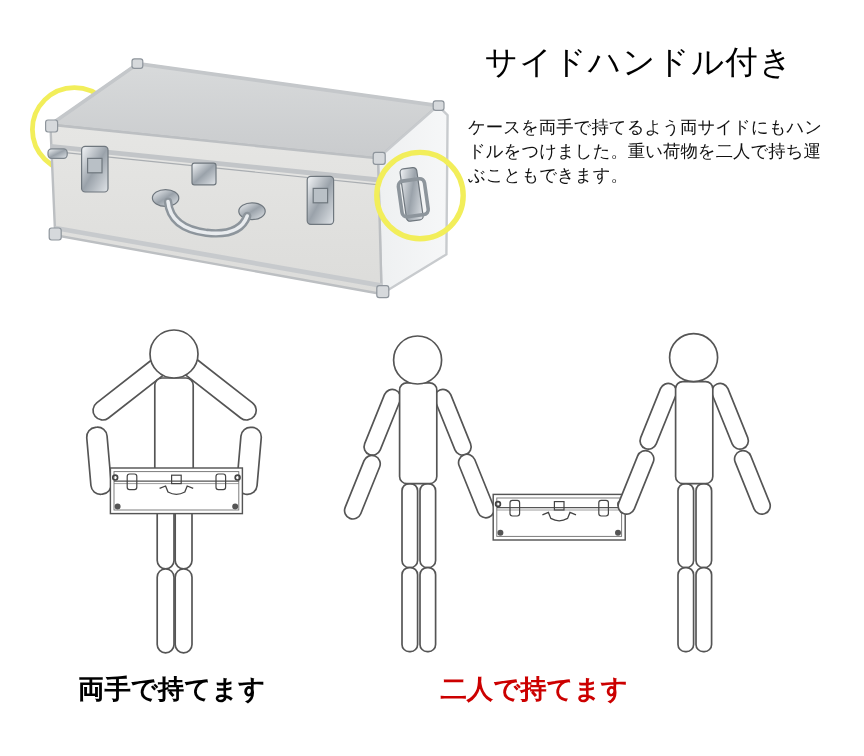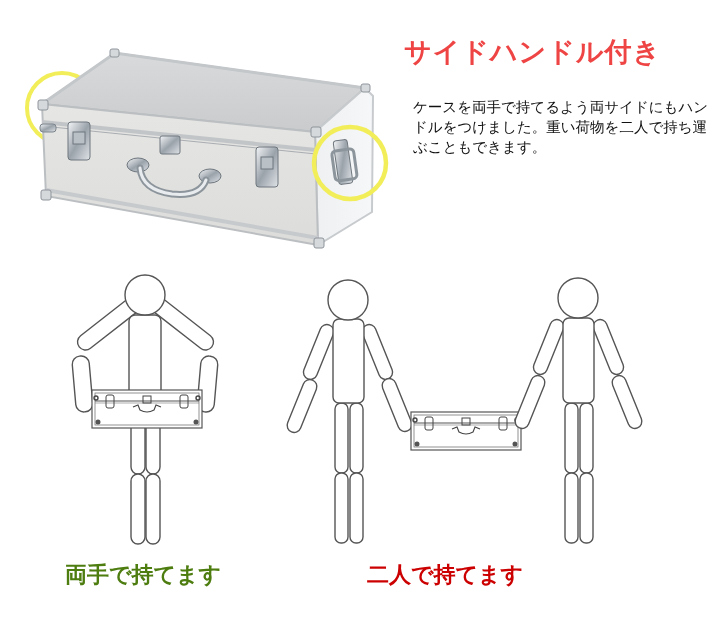--- a/index.html
+++ b/index.html
@@ -1,24 +1,24 @@
 <!DOCTYPE html>
 <html><head>
   <meta charset="utf-8">
   <style>
     html, body { margin: 0; padding: 0; background: #ffffff; }
     body { width: 720px; height: 630px; position: relative; overflow: hidden; font-family: "DejaVu Sans", "Liberation Sans", sans-serif; }
     .photo { position: absolute; left: 0; top: 0; width: 400px; height: 260px; }
     .title {
       position: absolute; left: 404px; top: 34px; margin: 0;
-      font-size: 27px; font-weight: bold; color: #ef4444; letter-spacing: 1px;
+      font-size: 27px; font-weight: normal; color: #000000; letter-spacing: 1px;
       white-space: nowrap;
     }
     .desc {
-      position: absolute; left: 413px; top: 97px; width: 305px; margin: 0;
+      position: absolute; left: 390px; top: 97px; width: 305px; margin: 0;
       font-size: 14.5px; line-height: 20px; color: #111111;
     }
     .illus { position: absolute; left: 0; top: 260px; width: 720px; height: 290px; }
     .caption {
       position: absolute; top: 560px; margin: 0;
       font-size: 22px; font-weight: bold; white-space: nowrap;
     }
     .cap-left { left: 65px; }
     .cap-right { left: 331px; margin-left: 36px; }
   </style>
@@ -177,14 +177,14 @@
       <rect x="565" y="473" width="13" height="70" rx="6"></rect>
       <rect x="580" y="473" width="13" height="70" rx="6"></rect>
 
       <rect x="563" y="318" width="31" height="85" rx="6"></rect>
 
       <circle cx="578" cy="298" r="20"></circle>
     </g>
   </g>
 </svg>
 
-<p class="caption cap-left" style="color:#4d7c0f;">両手で持てます</p>
+<p class="caption cap-left" style="color:#000000;">両手で持てます</p>
 <p class="caption cap-right" style="color:#cc0000;">二人で持てます</p>
 
 </body></html>

